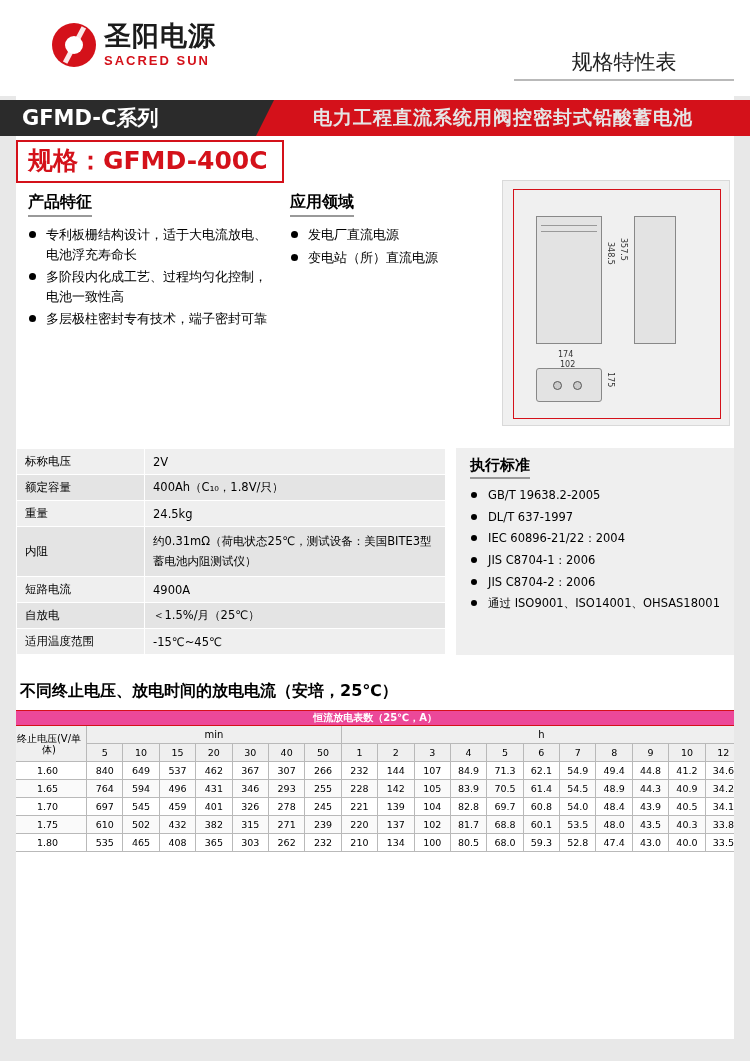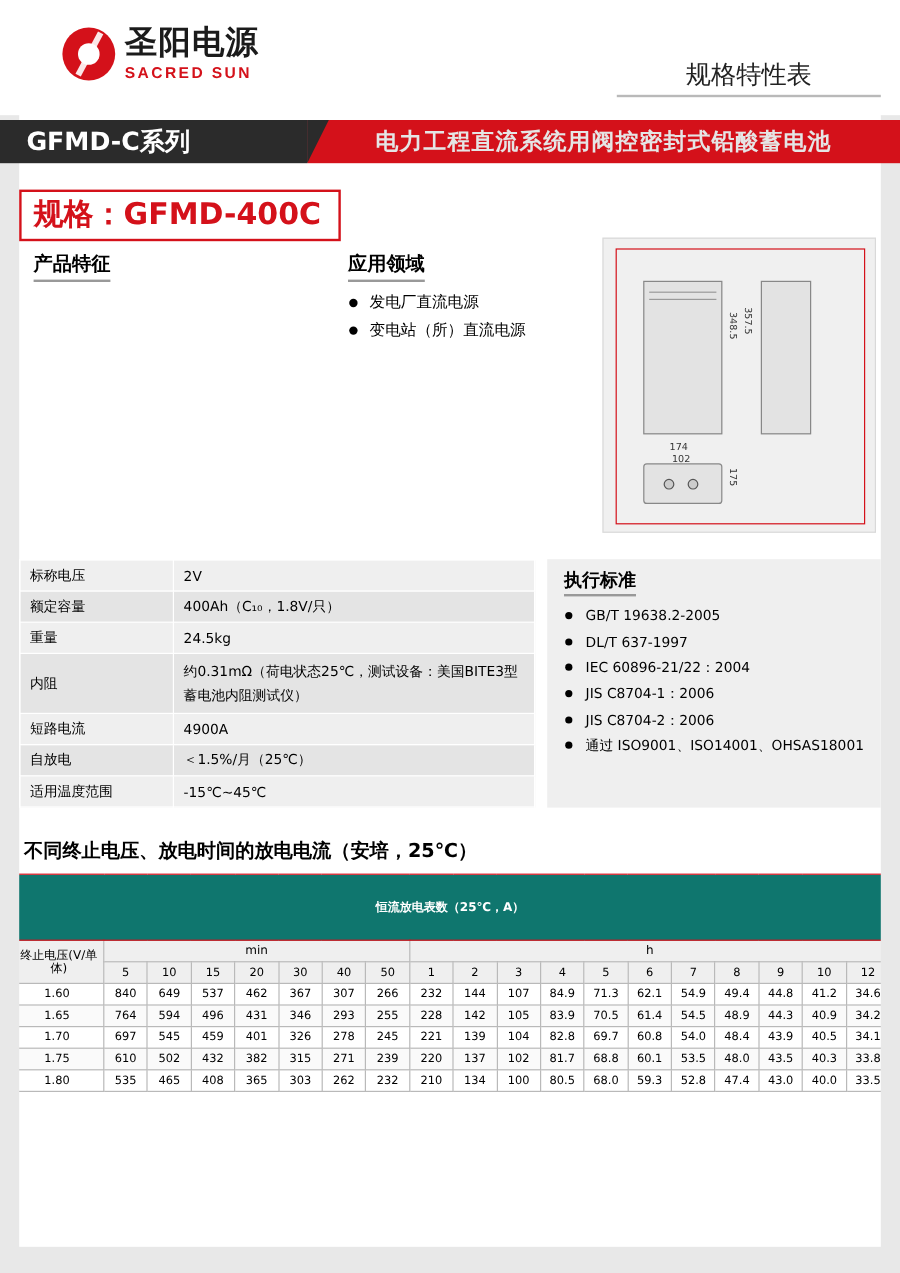--- a/index.html
+++ b/index.html
@@ -86,21 +86,21 @@
   .series-right {
     flex:1;
     background:#d4111a;
     color:#e5e5e5;
     font-size:19px; font-weight:bold;
     display:flex; align-items:center; justify-content:center;
     font-family:"DejaVu Sans", sans-serif;
     letter-spacing:1px;
   }
   
-  .model-row { position:relative; height:44px; margin-top:22px;}
+  .model-row { position:relative; height:44px; margin-top:4px;}
   .model-box {
     position:absolute; left:16px; top:0;
     border:2px solid #d4111a;
     padding:2px 14px 4px 10px;
     font-size:25px; font-weight:bold;
     color:#d4111a;
     font-family:"DejaVu Sans", sans-serif;
   }
   
   .mid {
@@ -236,24 +236,24 @@
     font-size:9.5px;
     font-family:"DejaVu Sans", sans-serif;
     table-layout:fixed;
   }
   table.dis th, table.dis td {
     border:1px solid #b9b9b9;
     text-align:center;
     padding:3px 0;
   }
   table.dis tr.capt th {
-    background:#0f766e;
+    background:#ec4899;
     color:#fff;
     font-size:10px;
-    padding:20px 0;
+    padding:0 0;
     border:1px solid #d4111a;
   }
   table.dis tr.grp th { background:#efefef; font-weight:normal; font-size:10px;}
   table.dis tr.hdr th { background:#efefef; font-weight:normal;}
   table.dis td.rh { background:#efefef; }
   table.dis tr:nth-child(odd) td { background:#fafafa; }
   table.dis tr:nth-child(even) td { background:#ffffff; }
   .corner {
     font-size:8px;
     line-height:1.1;
@@ -292,20 +292,25 @@
   <div class="series-right">电力工程直流系统用阀控密封式铅酸蓄电池</div>
 </div>
 
 <div class="model-row">
   <div class="model-box">规格：GFMD-400C</div>
 </div>
 
 <div class="mid">
   <div class="feat-col">
     <div class="col-title">产品特征</div>
+    <ul class="bullets">
+      <li>专利板栅结构设计，适于大电流放电、电池浮充寿命长</li>
+      <li>多阶段内化成工艺、过程均匀化控制，电池一致性高</li>
+      <li>多层极柱密封专有技术，端子密封可靠</li>
+    </ul>
   </div>
   <div class="app-col">
     <div class="col-title">应用领域</div>
     <ul class="bullets">
       <li>发电厂直流电源</li>
       <li>变电站（所）直流电源</li>
     </ul>
   </div>
 
   <div class="drawing">

